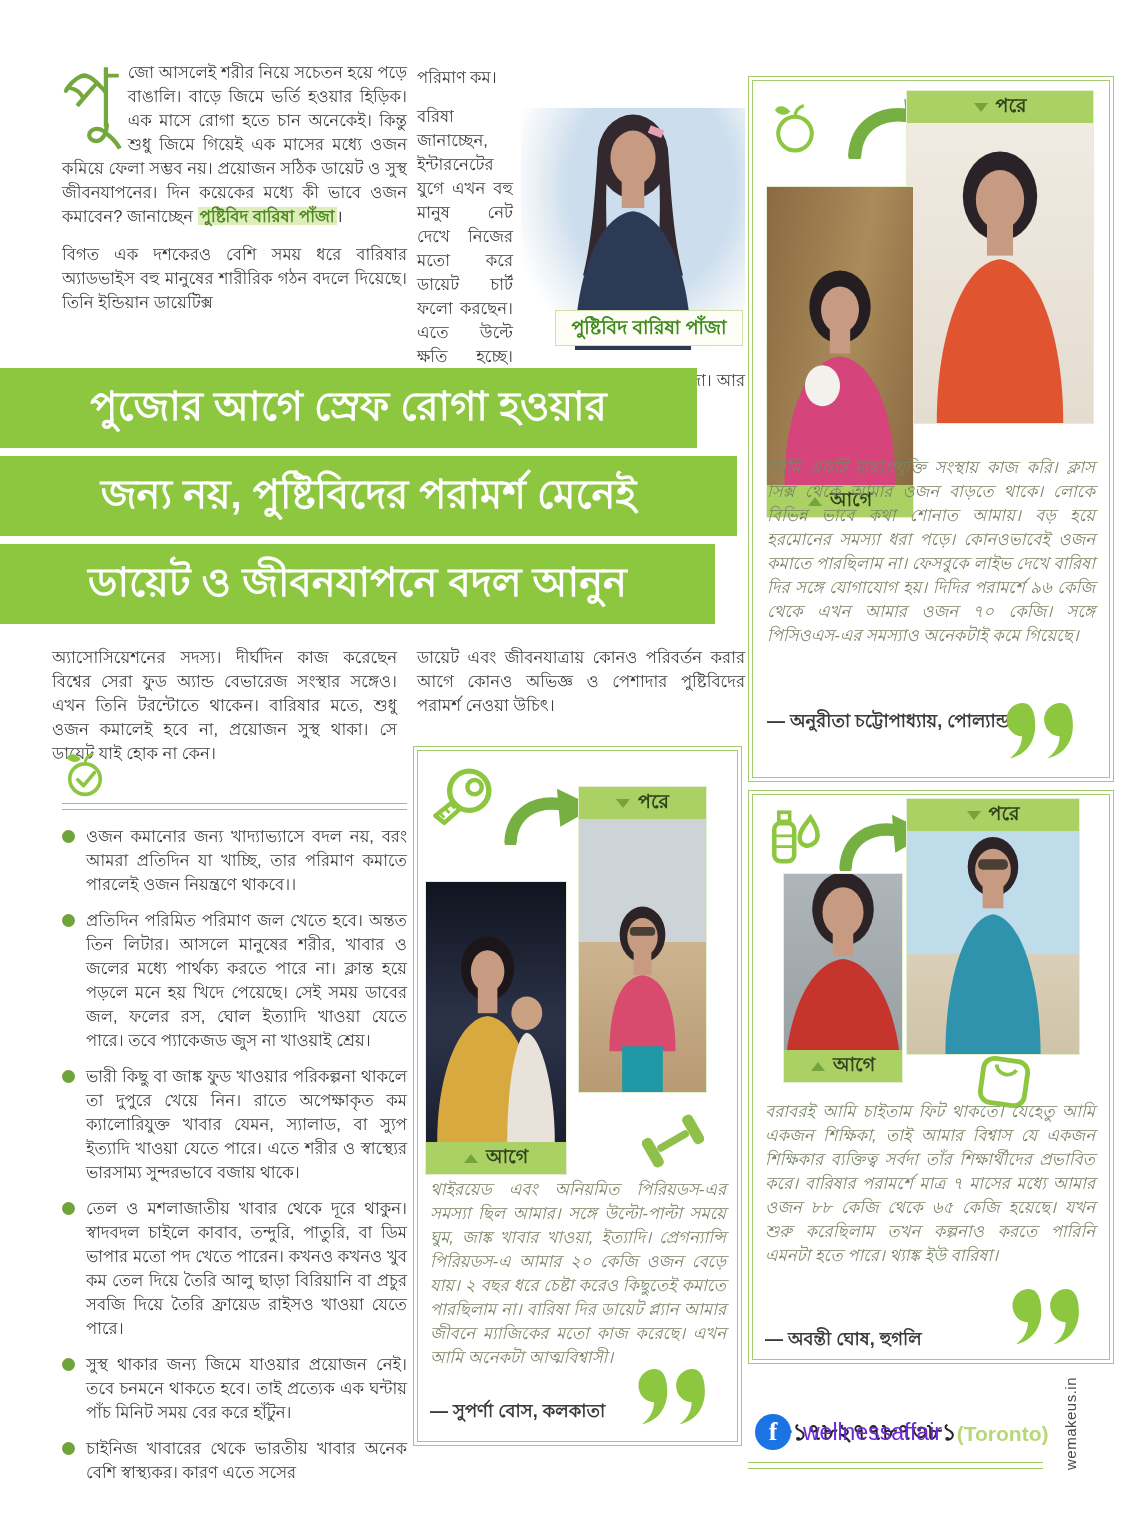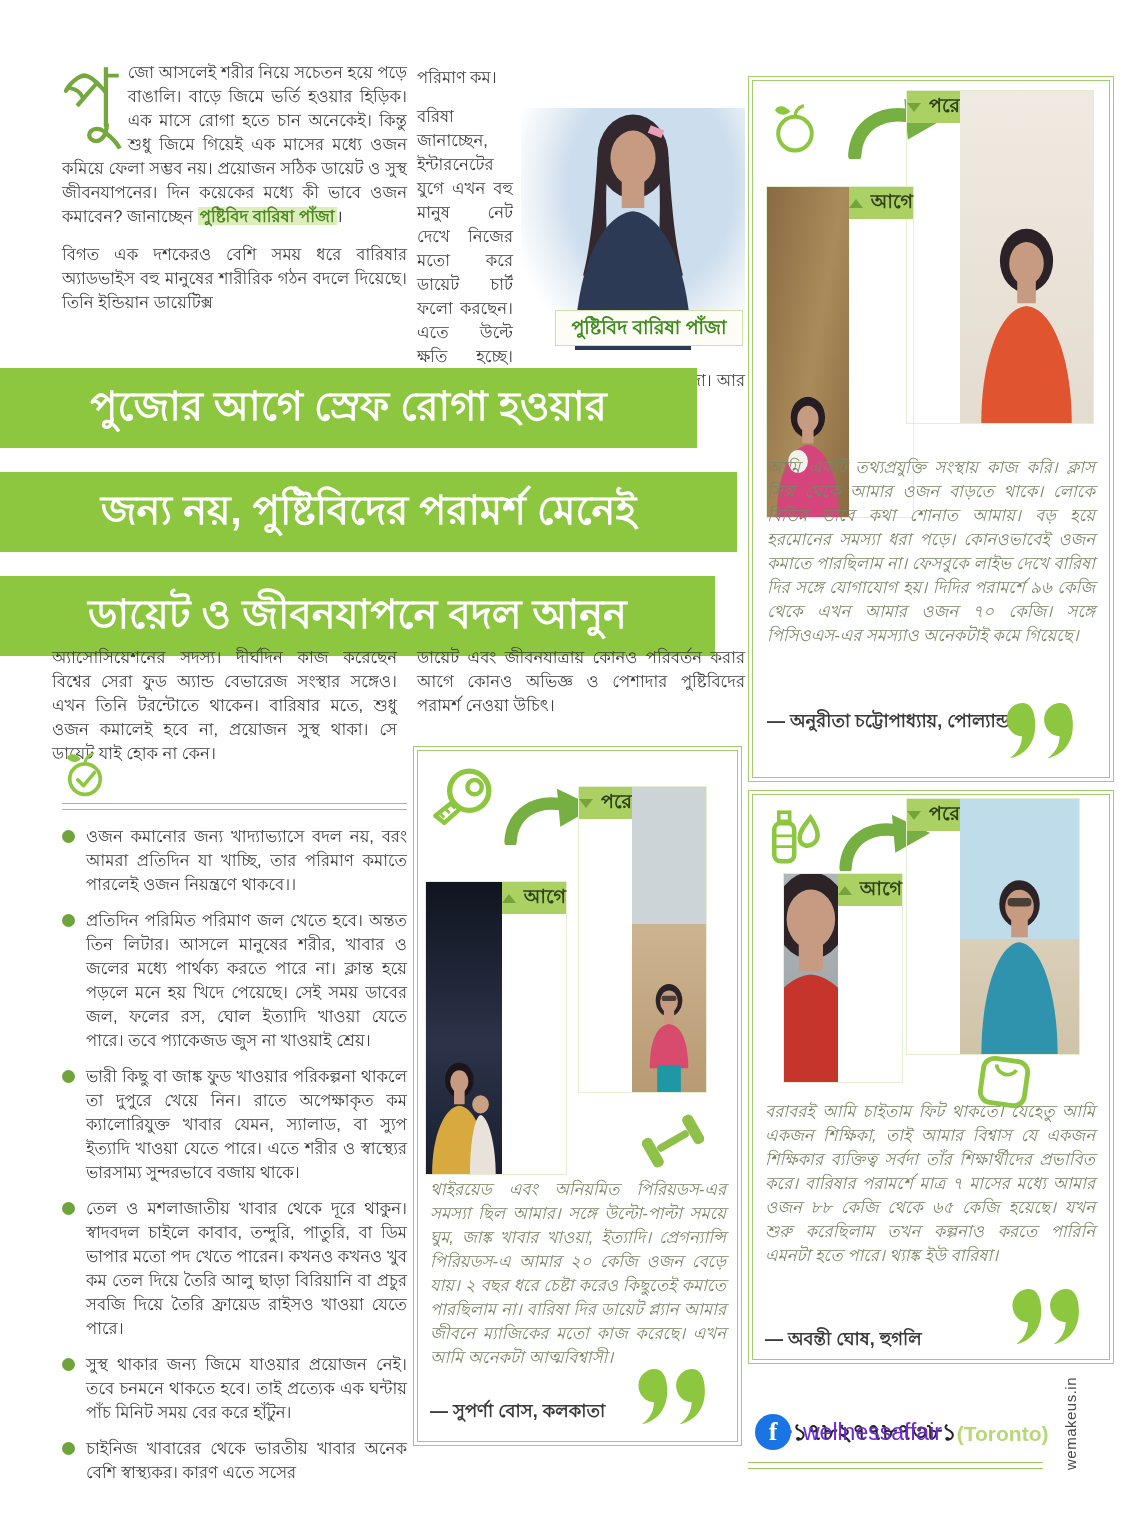--- a/index.html
+++ b/index.html
@@ -16,21 +16,21 @@
   .col2-lead{margin-bottom:14px;font-family:Liberation Serif, serif;}
   .nutri-wrap{float:right;width:224px;height:242px;margin:4px 0 0 8px;position:relative;}
   .nutri-photo{position:absolute;inset:0;
      background:radial-gradient(ellipse at 58% 32%,#ccdded 0 45%,#e9f0f6 62%,#ffffff 78%);}
   .nutri-photo svg{position:absolute;inset:0;width:100%;height:100%;}
   .nutri-cap{position:absolute;left:34px;right:2px;bottom:4px;background:#fdfdf6;
      border:1px solid #cfe0a8;color:#3e8a1d;font-weight:700;font-size:19px;
      text-align:center;padding:5px 4px;white-space:nowrap;overflow:hidden;}
   
   .banner{position:absolute;left:0;top:368px;}
-  .band{background:#8dc63f;height:80px;margin-bottom:24px;display:flex;align-items:center;
+  .band{background:#8dc63f;height:80px;margin-bottom:8px;display:flex;align-items:center;
         justify-content:center;color:#fff;font-weight:700;font-size:40px;white-space:nowrap;
         overflow:hidden;}
   .band1{width:697px;}.band2{width:737px;}.band3{width:715px;}
   
   .cont-left{position:absolute;left:52px;top:645px;width:345px;}
   .cont-right{position:absolute;left:417px;top:645px;width:328px;}
   
   .guide{position:absolute;left:62px;top:750px;width:345px;}
   .guide-head{display:flex;align-items:center;justify-content:space-between;}
   .guide-title{color:#5e9c2d;font-weight:700;font-size:22px;white-space:nowrap;}
@@ -38,21 +38,21 @@
   .bullets{list-style:none;margin:14px 0 0 0;padding:0;}
   .bullets li{position:relative;padding-left:24px;margin-bottom:12px;}
   .bullets li::before{content:"";position:absolute;left:0;top:6px;width:13px;height:13px;
         border-radius:50%;background:#6fa33c;}
   
   .gbox{position:absolute;border:1.5px solid #a5cb70;background:#fff;}
   .gbox::before{content:"";position:absolute;inset:3px;border:1.5px solid #a5cb70;pointer-events:none;}
   .box1{left:748px;top:76px;width:364px;height:704px;}
   .box2{left:413px;top:746px;width:327px;height:698px;}
   .box3{left:748px;top:790px;width:364px;height:572px;}
-  .pcard{position:absolute;display:flex;flex-direction:row;box-shadow:0 0 0 1px #e4efd2;}
+  .pcard{position:absolute;display:flex;flex-direction:column;box-shadow:0 0 0 1px #e4efd2;}
   .plabel{height:32px;background:#abd164;display:flex;align-items:center;justify-content:center;
         gap:8px;font-weight:700;font-size:19px;color:#31421c;flex:0 0 32px;}
   .tri-down{width:0;height:0;border-left:7px solid transparent;border-right:7px solid transparent;
         border-top:9px solid #76a43c;}
   .tri-up{width:0;height:0;border-left:7px solid transparent;border-right:7px solid transparent;
         border-bottom:9px solid #76a43c;}
   .photo{position:relative;flex:1;overflow:hidden;background:var(--bg,#ddd);}
   .photo svg,.person-svg{position:absolute;inset:0;width:100%;height:100%;}
   .skin{fill:var(--skin,#c79a82);}
   .hairf{fill:var(--hair,#2c2327);}

